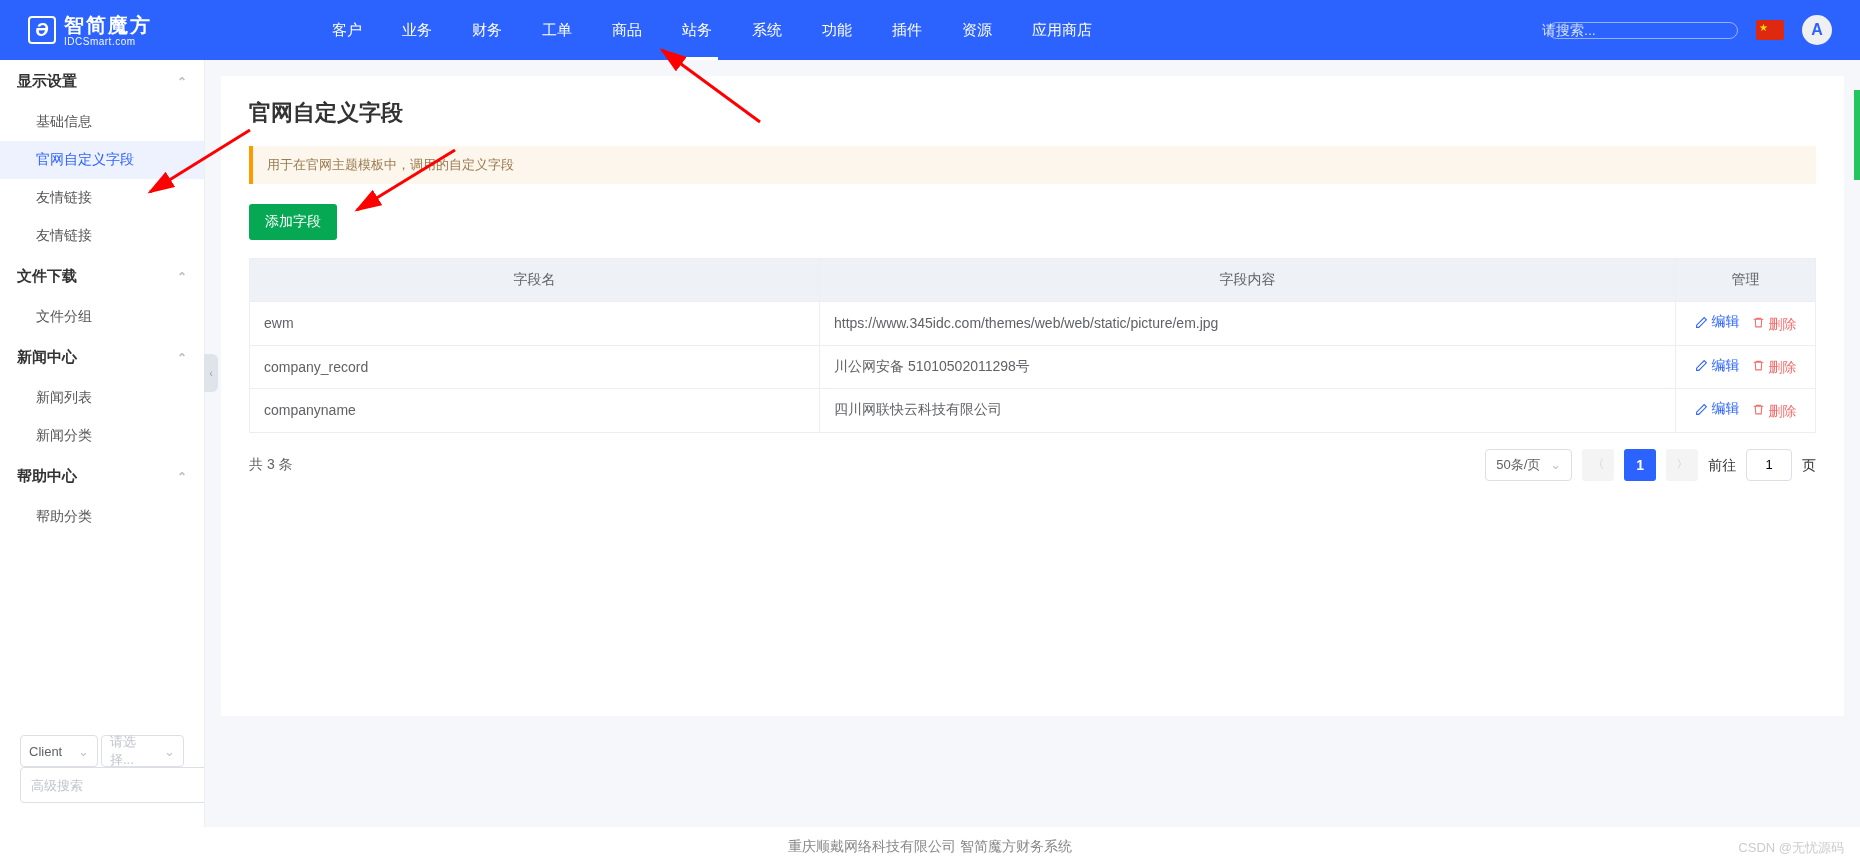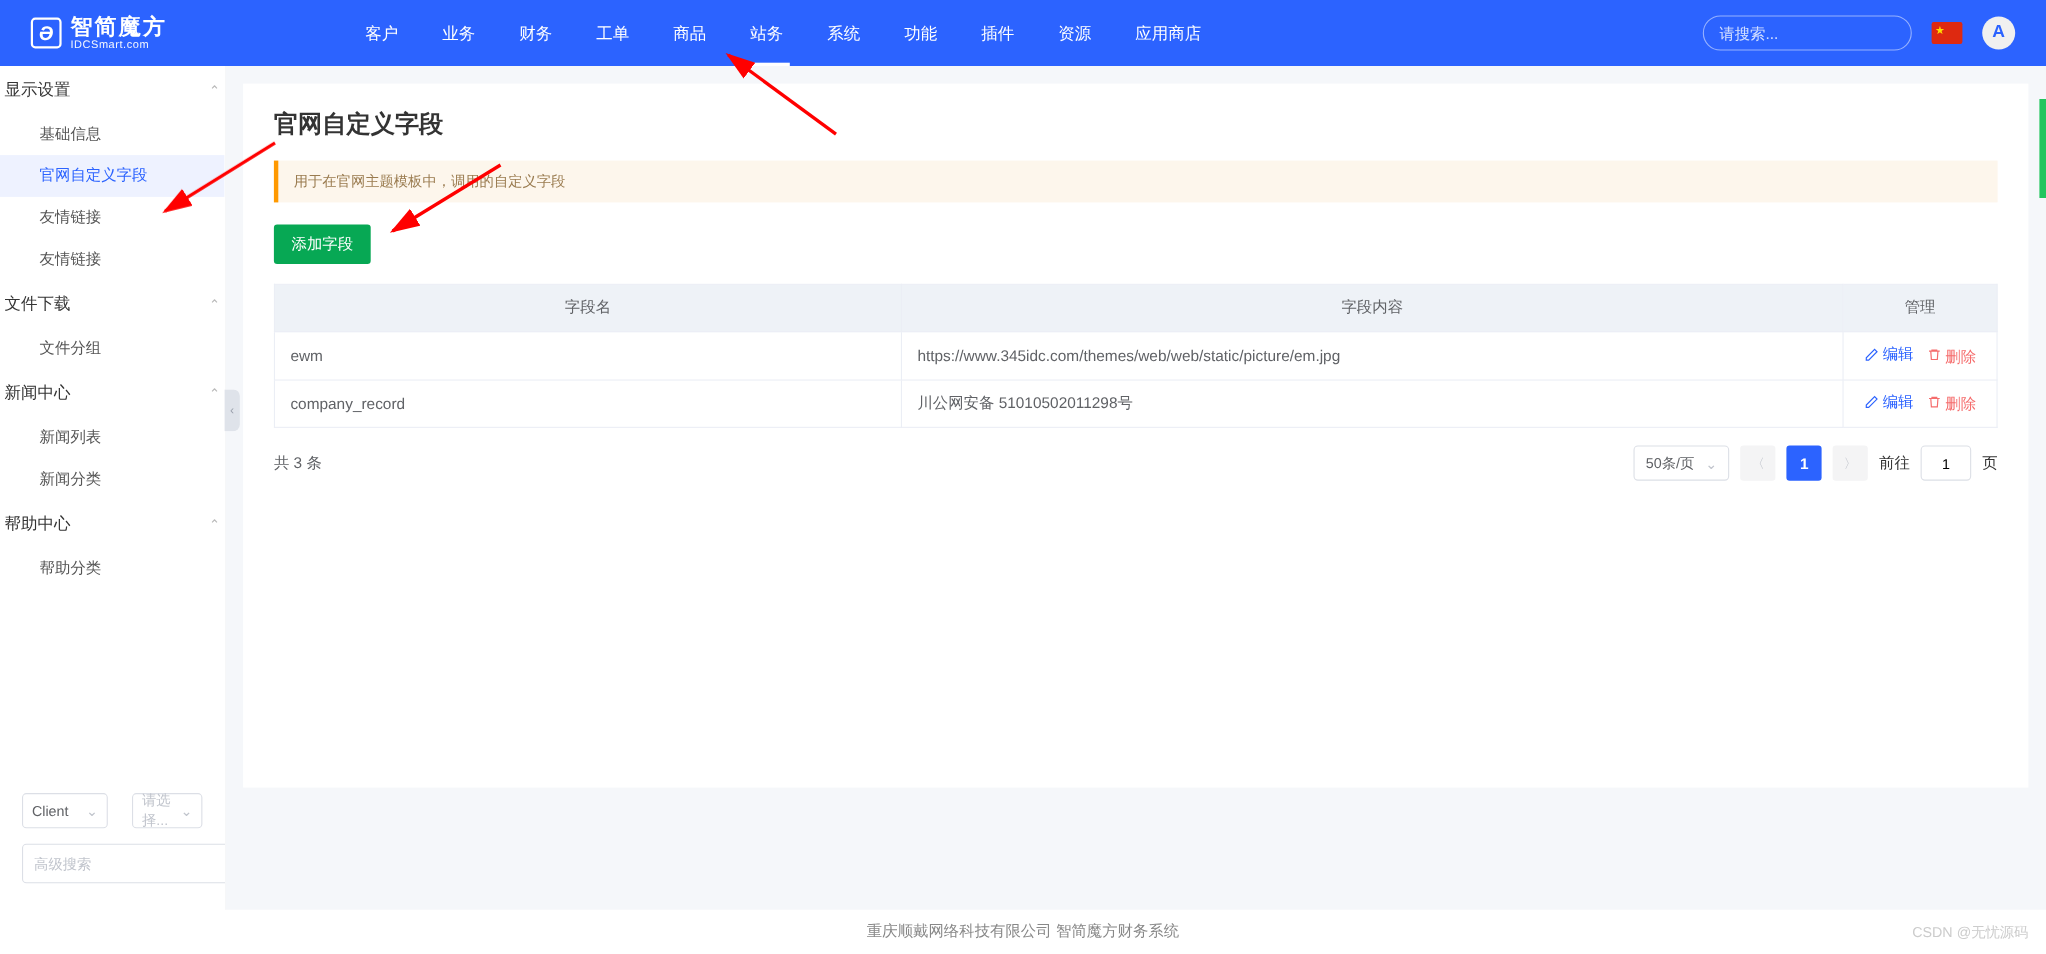--- a/index.html
+++ b/index.html
@@ -11,38 +11,38 @@
 .logo-icon { width: 28px; height: 28px; border: 2.5px solid #fff; border-radius: 4px; display: flex; align-items: center; justify-content: center; font-weight: 900; font-size: 18px; font-style: italic; }
 .logo-text { display: flex; flex-direction: column; line-height: 1.1; }
 .logo-title { font-size: 20px; font-weight: 700; letter-spacing: 2px; }
 .logo-sub { font-size: 10px; letter-spacing: 0.5px; opacity: 0.95; }
 
 .nav { display: flex; margin-left: 160px; gap: 0; }
 .nav-item { padding: 0 20px; height: 60px; display: flex; align-items: center; font-size: 15px; color: #fff; cursor: pointer; position: relative; }
 .nav-item.active::after { content: ''; position: absolute; bottom: 0; left: 14px; right: 14px; height: 3px; background: #fff; }
 
 .header-right { margin-left: auto; display: flex; align-items: center; gap: 18px; }
-.search-box { display: flex; align-items: center; border: 1px solid rgba(255,255,255,0.5); border-radius: 16px; padding: 4px 14px; width: 190px; height: 32px; }
+.search-box { display: flex; align-items: center; border: 1px solid rgba(255,255,255,0.5); border-radius: 16px; padding: 4px 14px; width: 190px; height: 17px; justify-content: flex-end; }
 .search-box input { background: transparent; border: none; outline: none; color: #fff; font-size: 14px; flex: 1; }
 .search-box input::placeholder { color: rgba(255,255,255,0.8); }
 .flag { width: 28px; height: 20px; background: #de2910; border-radius: 2px; position: relative; }
 .flag::before { content: '★'; position: absolute; color: #ffde00; font-size: 10px; top: 2px; left: 3px; }
 .avatar { width: 30px; height: 30px; border-radius: 50%; background: #f0f0f0; color: #2c63ff; display: flex; align-items: center; justify-content: center; font-weight: 600; font-size: 16px; }
 
 
 .body-wrap { display: flex; height: calc(100% - 60px - 40px); }
 .sidebar { width: 205px; background: #fff; border-right: 1px solid #eee; overflow-y: auto; padding-bottom: 12px; display: flex; flex-direction: column; }
 .side-section { }
-.side-header { display: flex; align-items: center; justify-content: space-between; padding: 12px 4px; font-weight: 400; font-size: 15px; cursor: pointer; }
+.side-header { display: flex; align-items: center; justify-content: space-between; padding: 12px 17px; font-weight: 700; font-size: 15px; cursor: pointer; }
 .side-header .chev { color: #bbb; font-size: 12px; }
 .side-item { padding: 10px 20px 10px 36px; font-size: 14px; color: #555; cursor: pointer; }
 .side-item.active { background: #eef2ff; color: #2c63ff; font-weight: 500; }
 
 .side-bottom { margin-top: auto; padding: 12px 20px; }
-.select-row { display: flex; gap: 22px; margin-bottom: 14px; }
+.select-row { display: flex; gap: 3px; }
 .mini-select { border: 1px solid #dcdfe6; border-radius: 4px; height: 32px; display: flex; align-items: center; padding: 0 8px; font-size: 13px; color: #606266; gap: 6px; flex: 1; }
 .mini-select .ph { color: #c0c4cc; }
 .search-row { display: flex; gap: 8px; }
 .adv-input { border: 1px solid #dcdfe6; border-radius: 4px; height: 36px; flex: 1; padding: 0 10px; font-size: 13px; outline: none; }
 .adv-input::placeholder { color: #c0c4cc; }
 
 
 .main { flex: 1; background: #f5f7fa; padding: 16px; overflow: auto; position: relative; }
 .panel { background: #fff; padding: 22px 28px; min-height: 640px; }
 .page-title { font-size: 22px; font-weight: 700; margin-bottom: 18px; }
@@ -198,20 +198,29 @@
             </tr>
             <tr>
               <td>company_record</td>
               <td>川公网安备 51010502011298号</td>
               <td class="act"><span class="link-edit"><svg width="13" height="13" viewBox="0 0 24 24" fill="none" stroke="#2c63ff" stroke-width="2">
                     <path d="M17 3l4 4L7 21H3v-4L17 3z"></path>
                   </svg>编辑</span><span class="link-del"><svg width="13" height="13" viewBox="0 0 24 24" fill="none" stroke="#f56c6c" stroke-width="2">
                     <path d="M3 6h18M8 6V4h8v2M6 6l1 14h10l1-14"></path>
                   </svg>删除</span></td>
             </tr>
+            <tr>
+              <td>companyname</td>
+              <td>四川网联快云科技有限公司</td>
+              <td class="act"><span class="link-edit"><svg width="13" height="13" viewBox="0 0 24 24" fill="none" stroke="#2c63ff" stroke-width="2">
+                    <path d="M17 3l4 4L7 21H3v-4L17 3z"></path>
+                  </svg>编辑</span><span class="link-del"><svg width="13" height="13" viewBox="0 0 24 24" fill="none" stroke="#f56c6c" stroke-width="2">
+                    <path d="M3 6h18M8 6V4h8v2M6 6l1 14h10l1-14"></path>
+                  </svg>删除</span></td>
+            </tr>
           </tbody>
       </table>
 
       <div class="pager-row">
         <div class="total">
           <span>共 </span><span>3</span><span> 条</span>
         </div>
         <div class="pager">
           <div class="pg-size">
             <span>50条/页</span>

